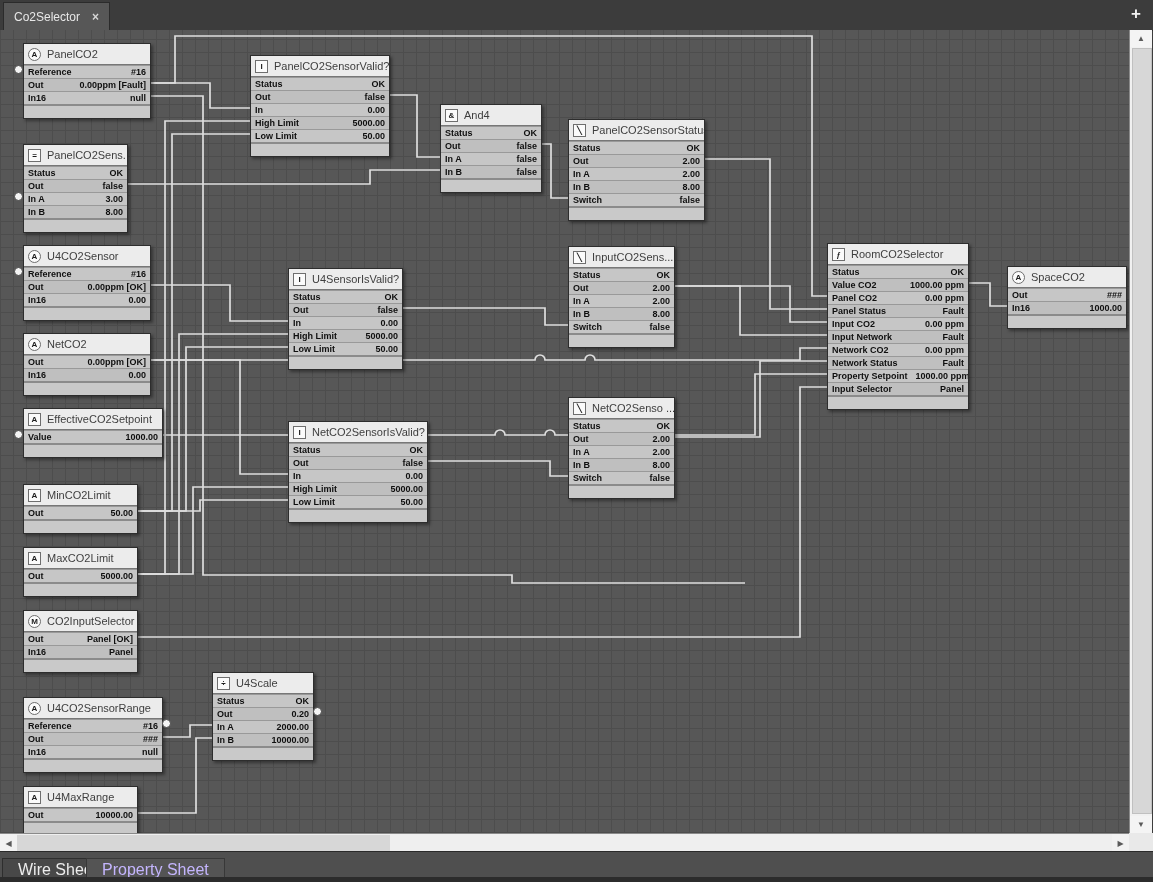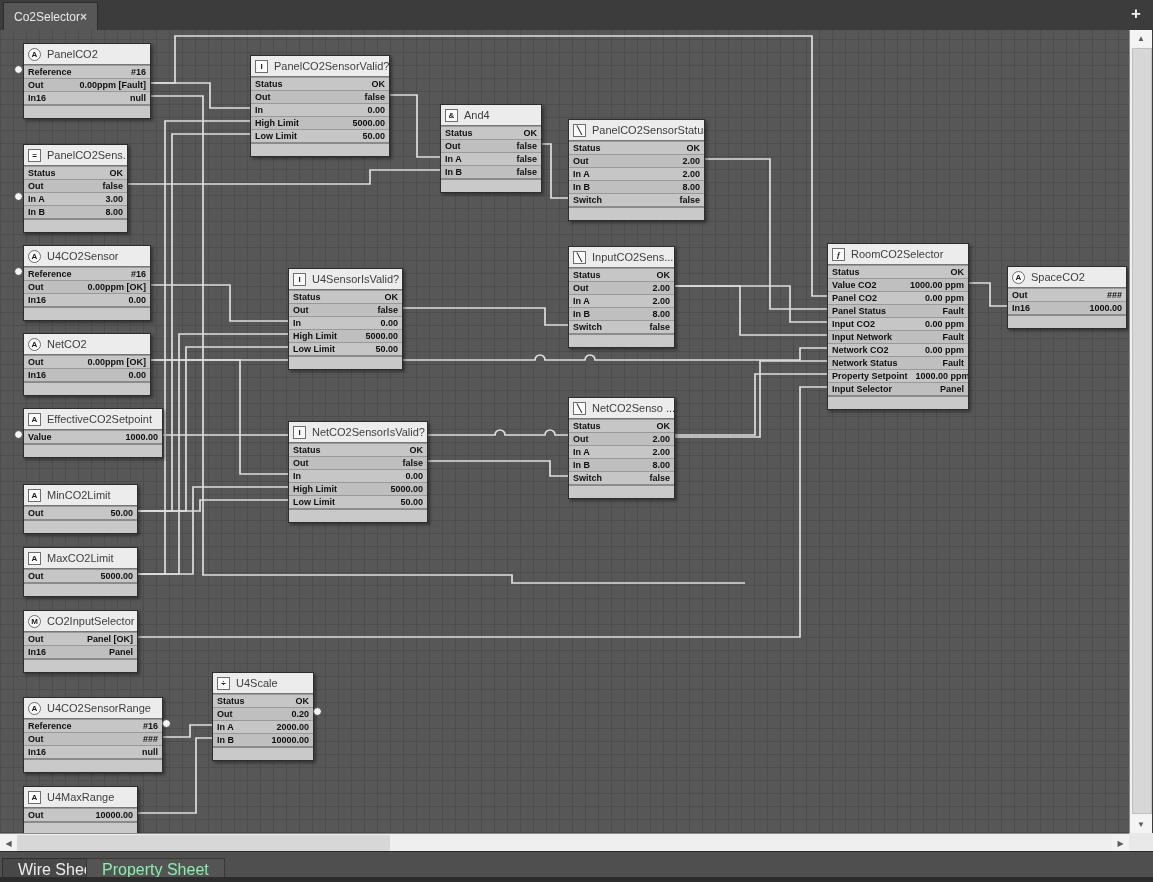--- a/index.html
+++ b/index.html
@@ -2,21 +2,21 @@
 <html><head>
 <meta charset="utf-8">
 <style>
   html,body{margin:0;padding:0}
   body{width:1153px;height:882px;background:#3d3d3d;font-family:"Liberation Sans",sans-serif;
        overflow:hidden;position:relative;-webkit-font-smoothing:antialiased}
 
   
   .tabbar{position:absolute;top:0;left:0;width:1153px;height:30px;background:#3c3c3c;border-bottom:1px solid #2b2b2b}
   .doc-tab{position:absolute;left:3px;top:2px;height:27px;background:#575757;border:1px solid #2b2b2b;border-bottom:none;
-       display:flex;align-items:center;gap:0;padding:0 10px;color:#e8e8e8;font-size:12px;cursor:default}
+       display:flex;align-items:center;gap:12px;padding:0 10px;color:#e8e8e8;font-size:12px;cursor:default}
   .doc-tab .close{color:#d6d6d6;font-size:12px;font-weight:bold;line-height:1}
   .addbtn{position:absolute;right:7px;top:4px;width:20px;height:20px;color:#f2f2f2;font-size:17px;font-weight:bold;
        display:flex;align-items:center;justify-content:center}
 
   
   .canvas{position:absolute;top:30px;left:0;width:1129px;height:803px;background:#575757;overflow:hidden;
      background-image:repeating-linear-gradient(0deg,#4d4d4d 0,#4d4d4d 1px,transparent 1px,transparent 13px),
                       repeating-linear-gradient(90deg,#4d4d4d 0,#4d4d4d 1px,transparent 1px,transparent 13px)}
   svg.wires{position:absolute;left:0;top:0;width:1129px;height:803px;overflow:visible}
   svg.wires path{stroke:#dedede;stroke-width:1.7;fill:none}
@@ -47,21 +47,21 @@
   .hscroll .sbtn{position:absolute;top:0;width:17px;height:18px;display:flex;align-items:center;justify-content:center;
         color:#5a5a5a;font-size:8px;background:#f2f2f2}
   .hscroll .left{left:0}.hscroll .right{right:0}
   .hthumb{position:absolute;left:17px;top:1px;width:373px;height:16px;background:#d7d7d7}
   .scorner{position:absolute;left:1129px;top:833px;width:24px;height:19px;background:#e9e9e9}
 
   
   .bottombar{position:absolute;left:0;top:851px;width:1153px;height:26px;background:#4f4f4f;border-top:1px solid #2a2a2a}
   .vtab{position:absolute;top:6px;height:24px;display:flex;align-items:center;padding:0 15px;font-size:16px;box-sizing:border-box}
   .vtab.active{left:2px;background:#484848;border:1px solid #2e2e2e;color:#ececec}
-  .vtab.idle{left:86px;background:#545454;border:1px solid #383838;color:#86efac}
+  .vtab.idle{left:86px;background:#545454;border:1px solid #383838;color:#c4b5fd}
   .footerband{position:absolute;left:0;top:877px;width:1153px;height:5px;background:#2c2c2c}
 </style>
 </head>
 <body>
 
 <div class="tabbar">
   <div class="doc-tab">
     <span>Co2Selector</span>
     <span class="close">×</span>
   </div>

